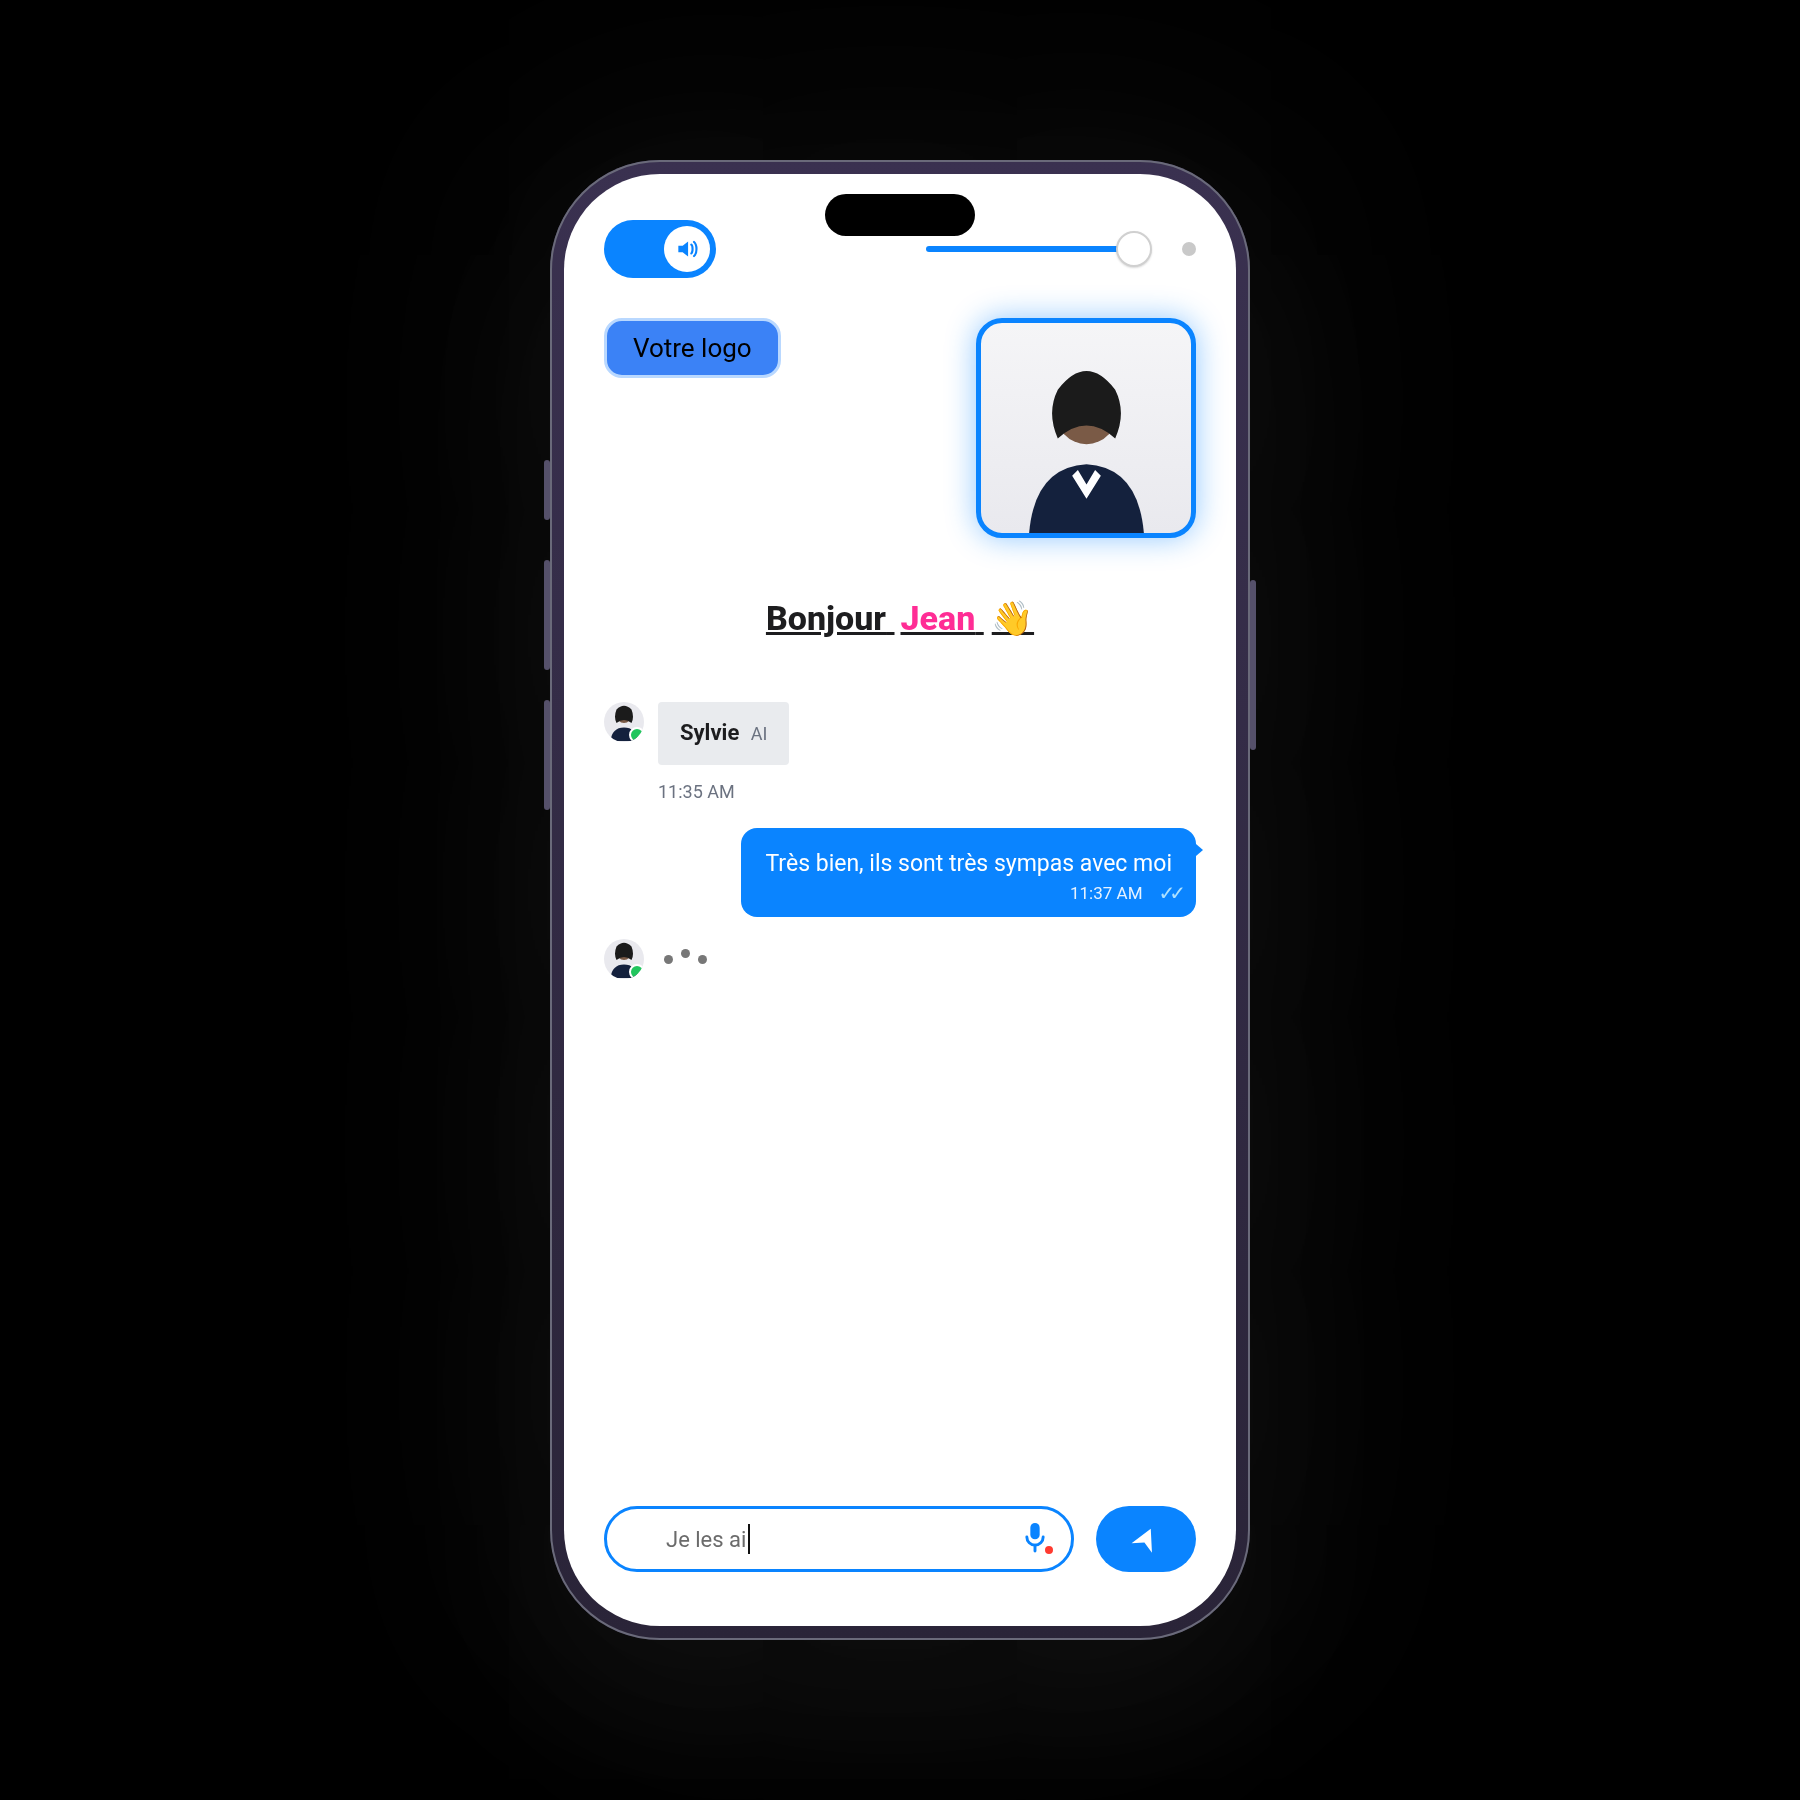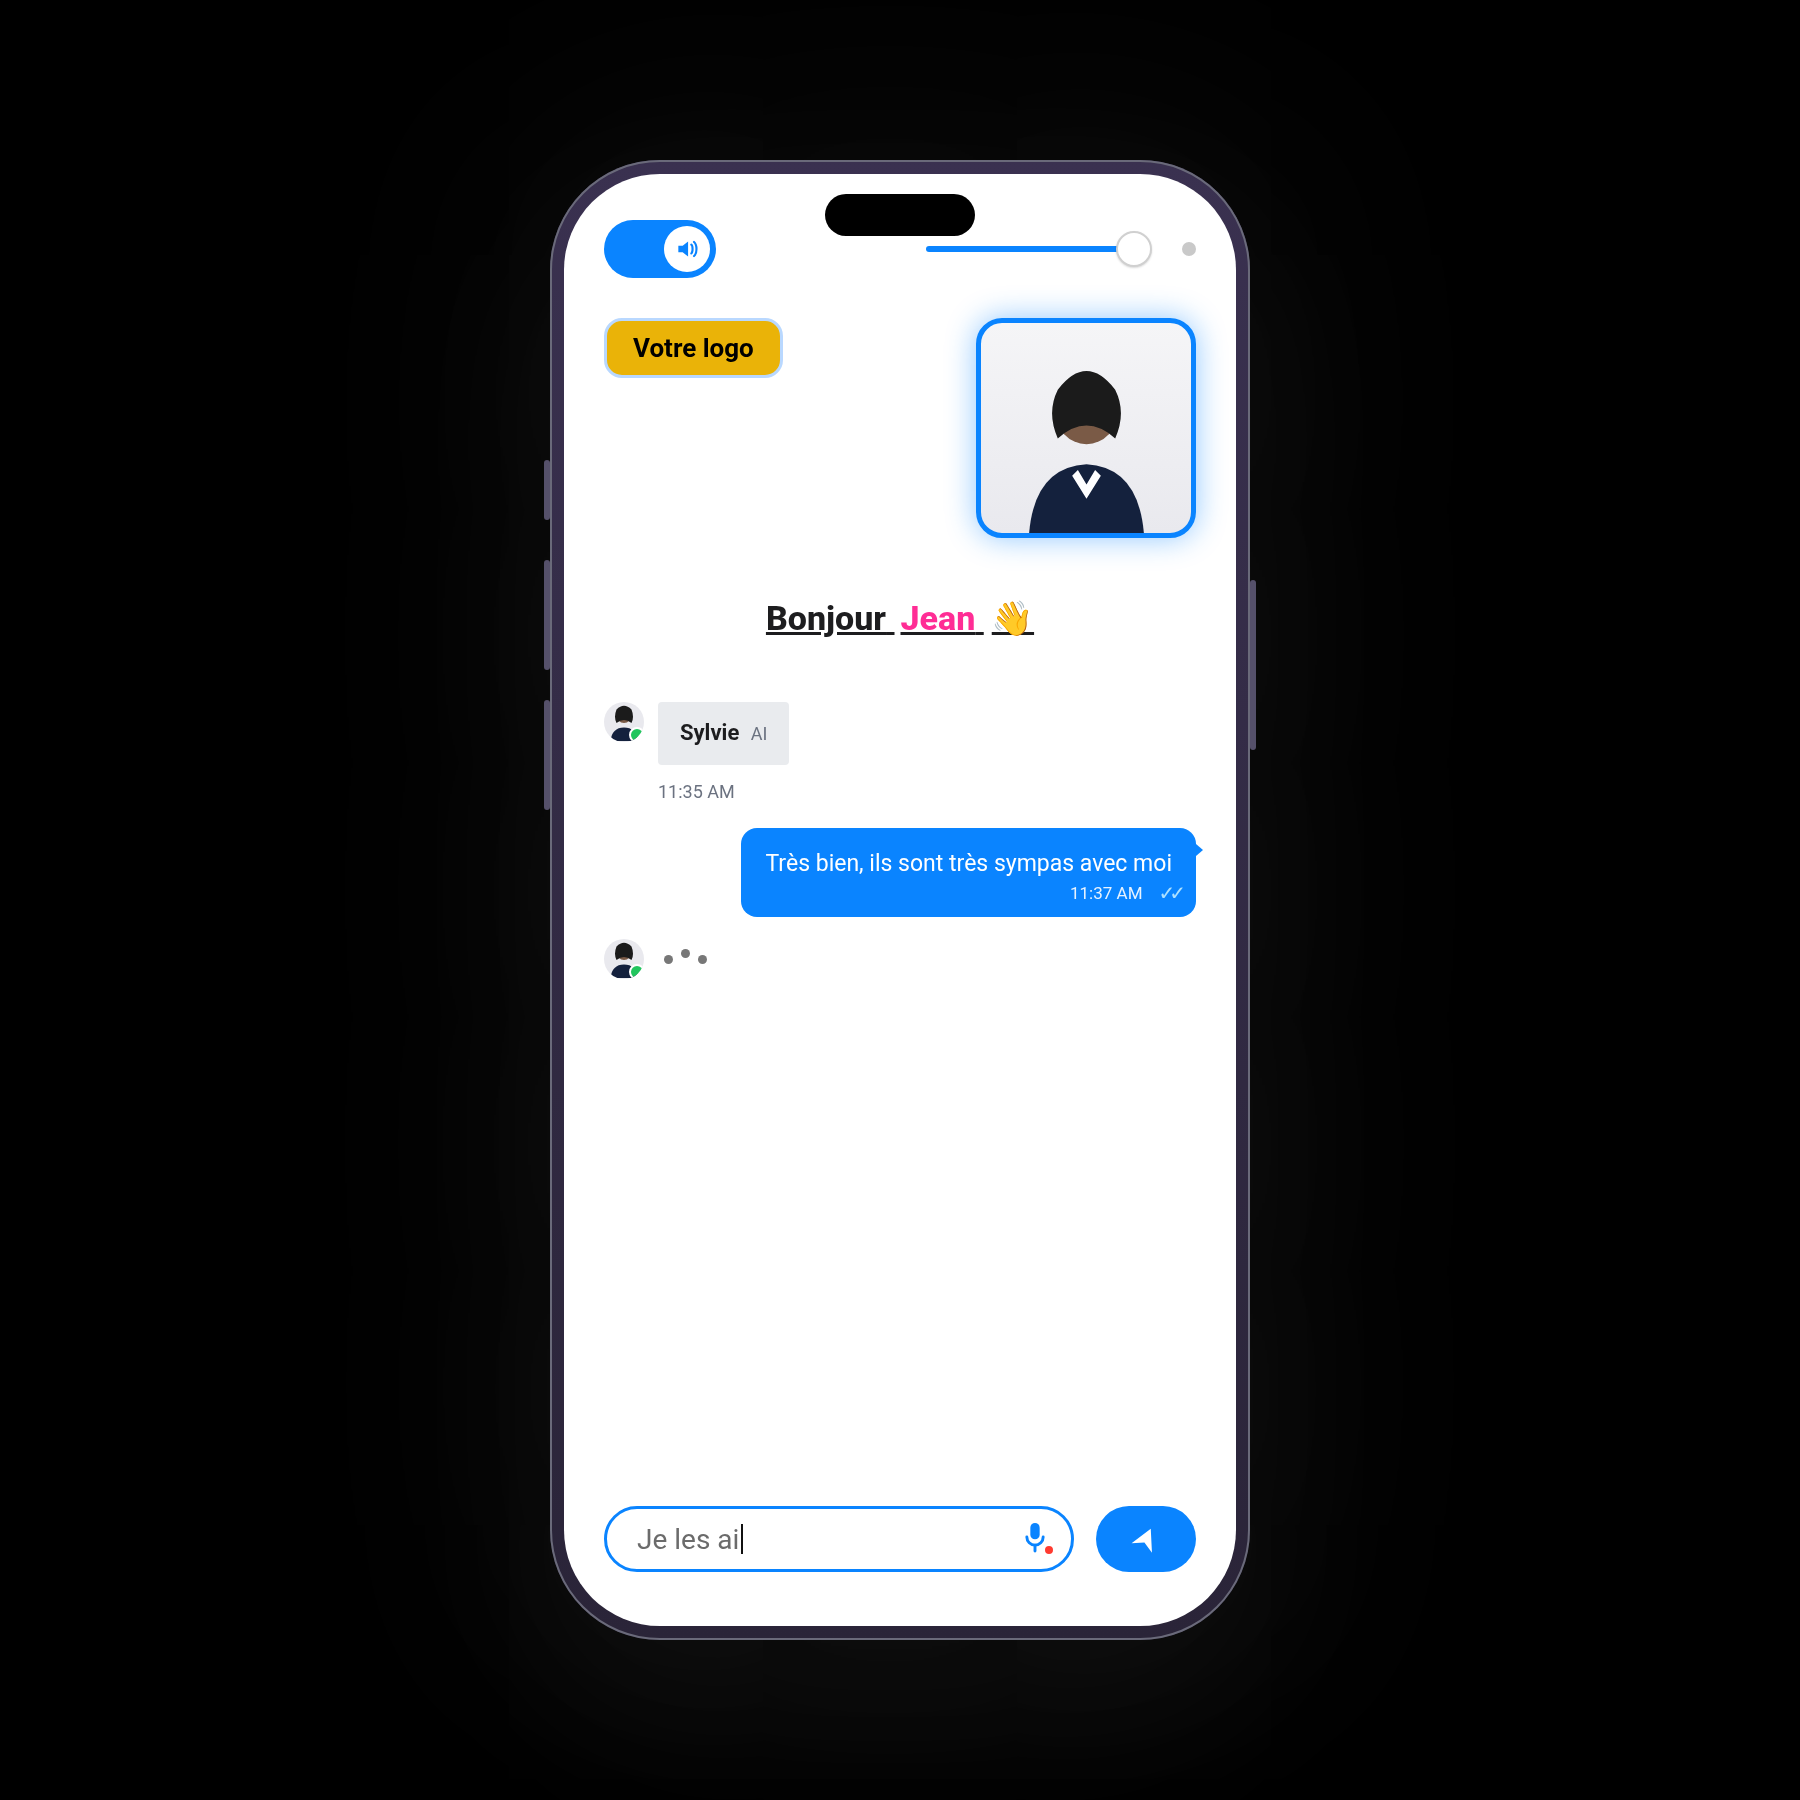--- a/index.html
+++ b/index.html
@@ -125,23 +125,23 @@
     display:flex;
     align-items:flex-start;
     justify-content:space-between;
     padding: 30px 40px 0 40px;
   }
   .logo {
     border: 3px solid #b9d8ff;
     border-radius: 18px;
     padding: 12px 26px;
     font-size: 26px;
-    font-weight: 700;
+    font-weight: 400;
     color:#000;
-    background:#eab308;
+    background:#3b82f6;
   }
   .avatar-video {
     width: 220px;
     height: 220px;
     border: 5px solid var(--blue);
     border-radius: 26px;
     background: linear-gradient(180deg,#f5f5f7,#e9e9ee);
     box-shadow: 0 0 30px rgba(10,132,255,0.45);
     display:flex;
     align-items:flex-end;
@@ -298,24 +298,25 @@
     flex:1;
     height: 66px;
     border: 3px solid var(--blue);
     border-radius: 40px;
     display:flex;
     align-items:center;
     padding: 0 20px 0 30px;
     gap:10px;
   }
   .textfield .typed {
-    font-size: 28px;
+    font-size: 22px;
     color: #6b6b6b;
     display:flex;
     align-items:center;
+    margin-left:29px;
   }
   .cursor {
     display:inline-block;
     width:2px;
     height:30px;
     background:#111;
     margin-left:2px;
   }
   .mic {
     margin-left:auto;

